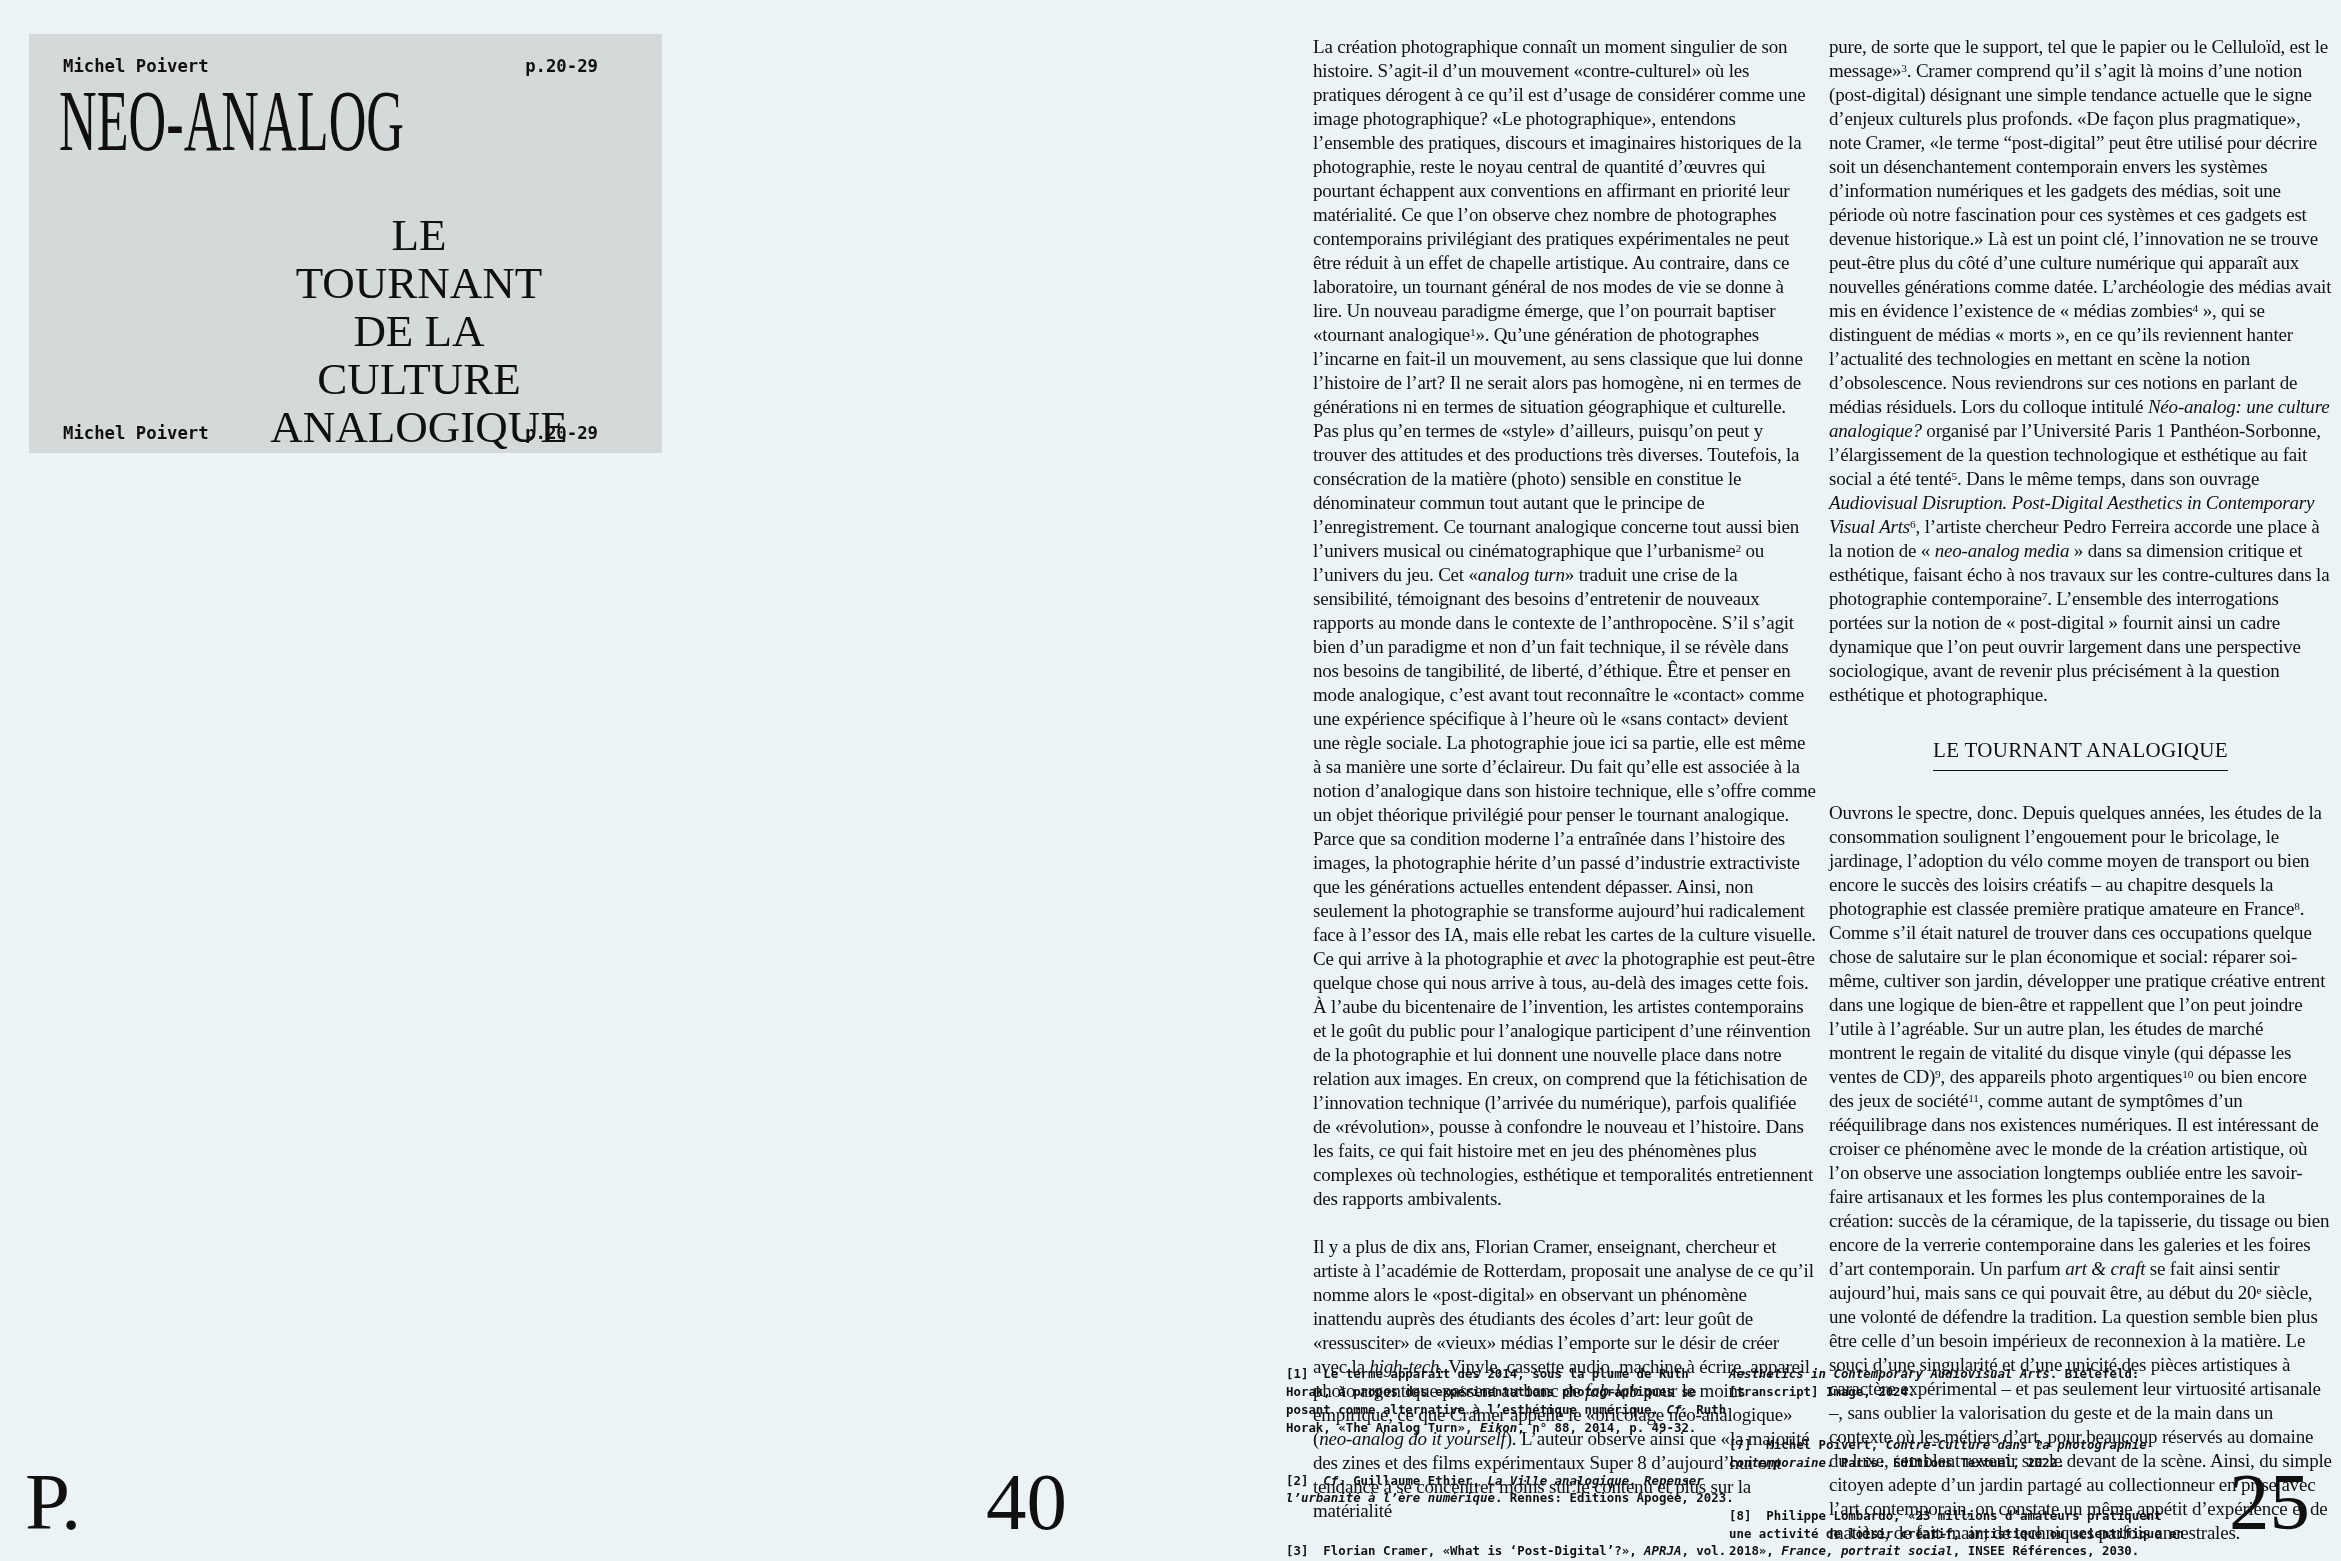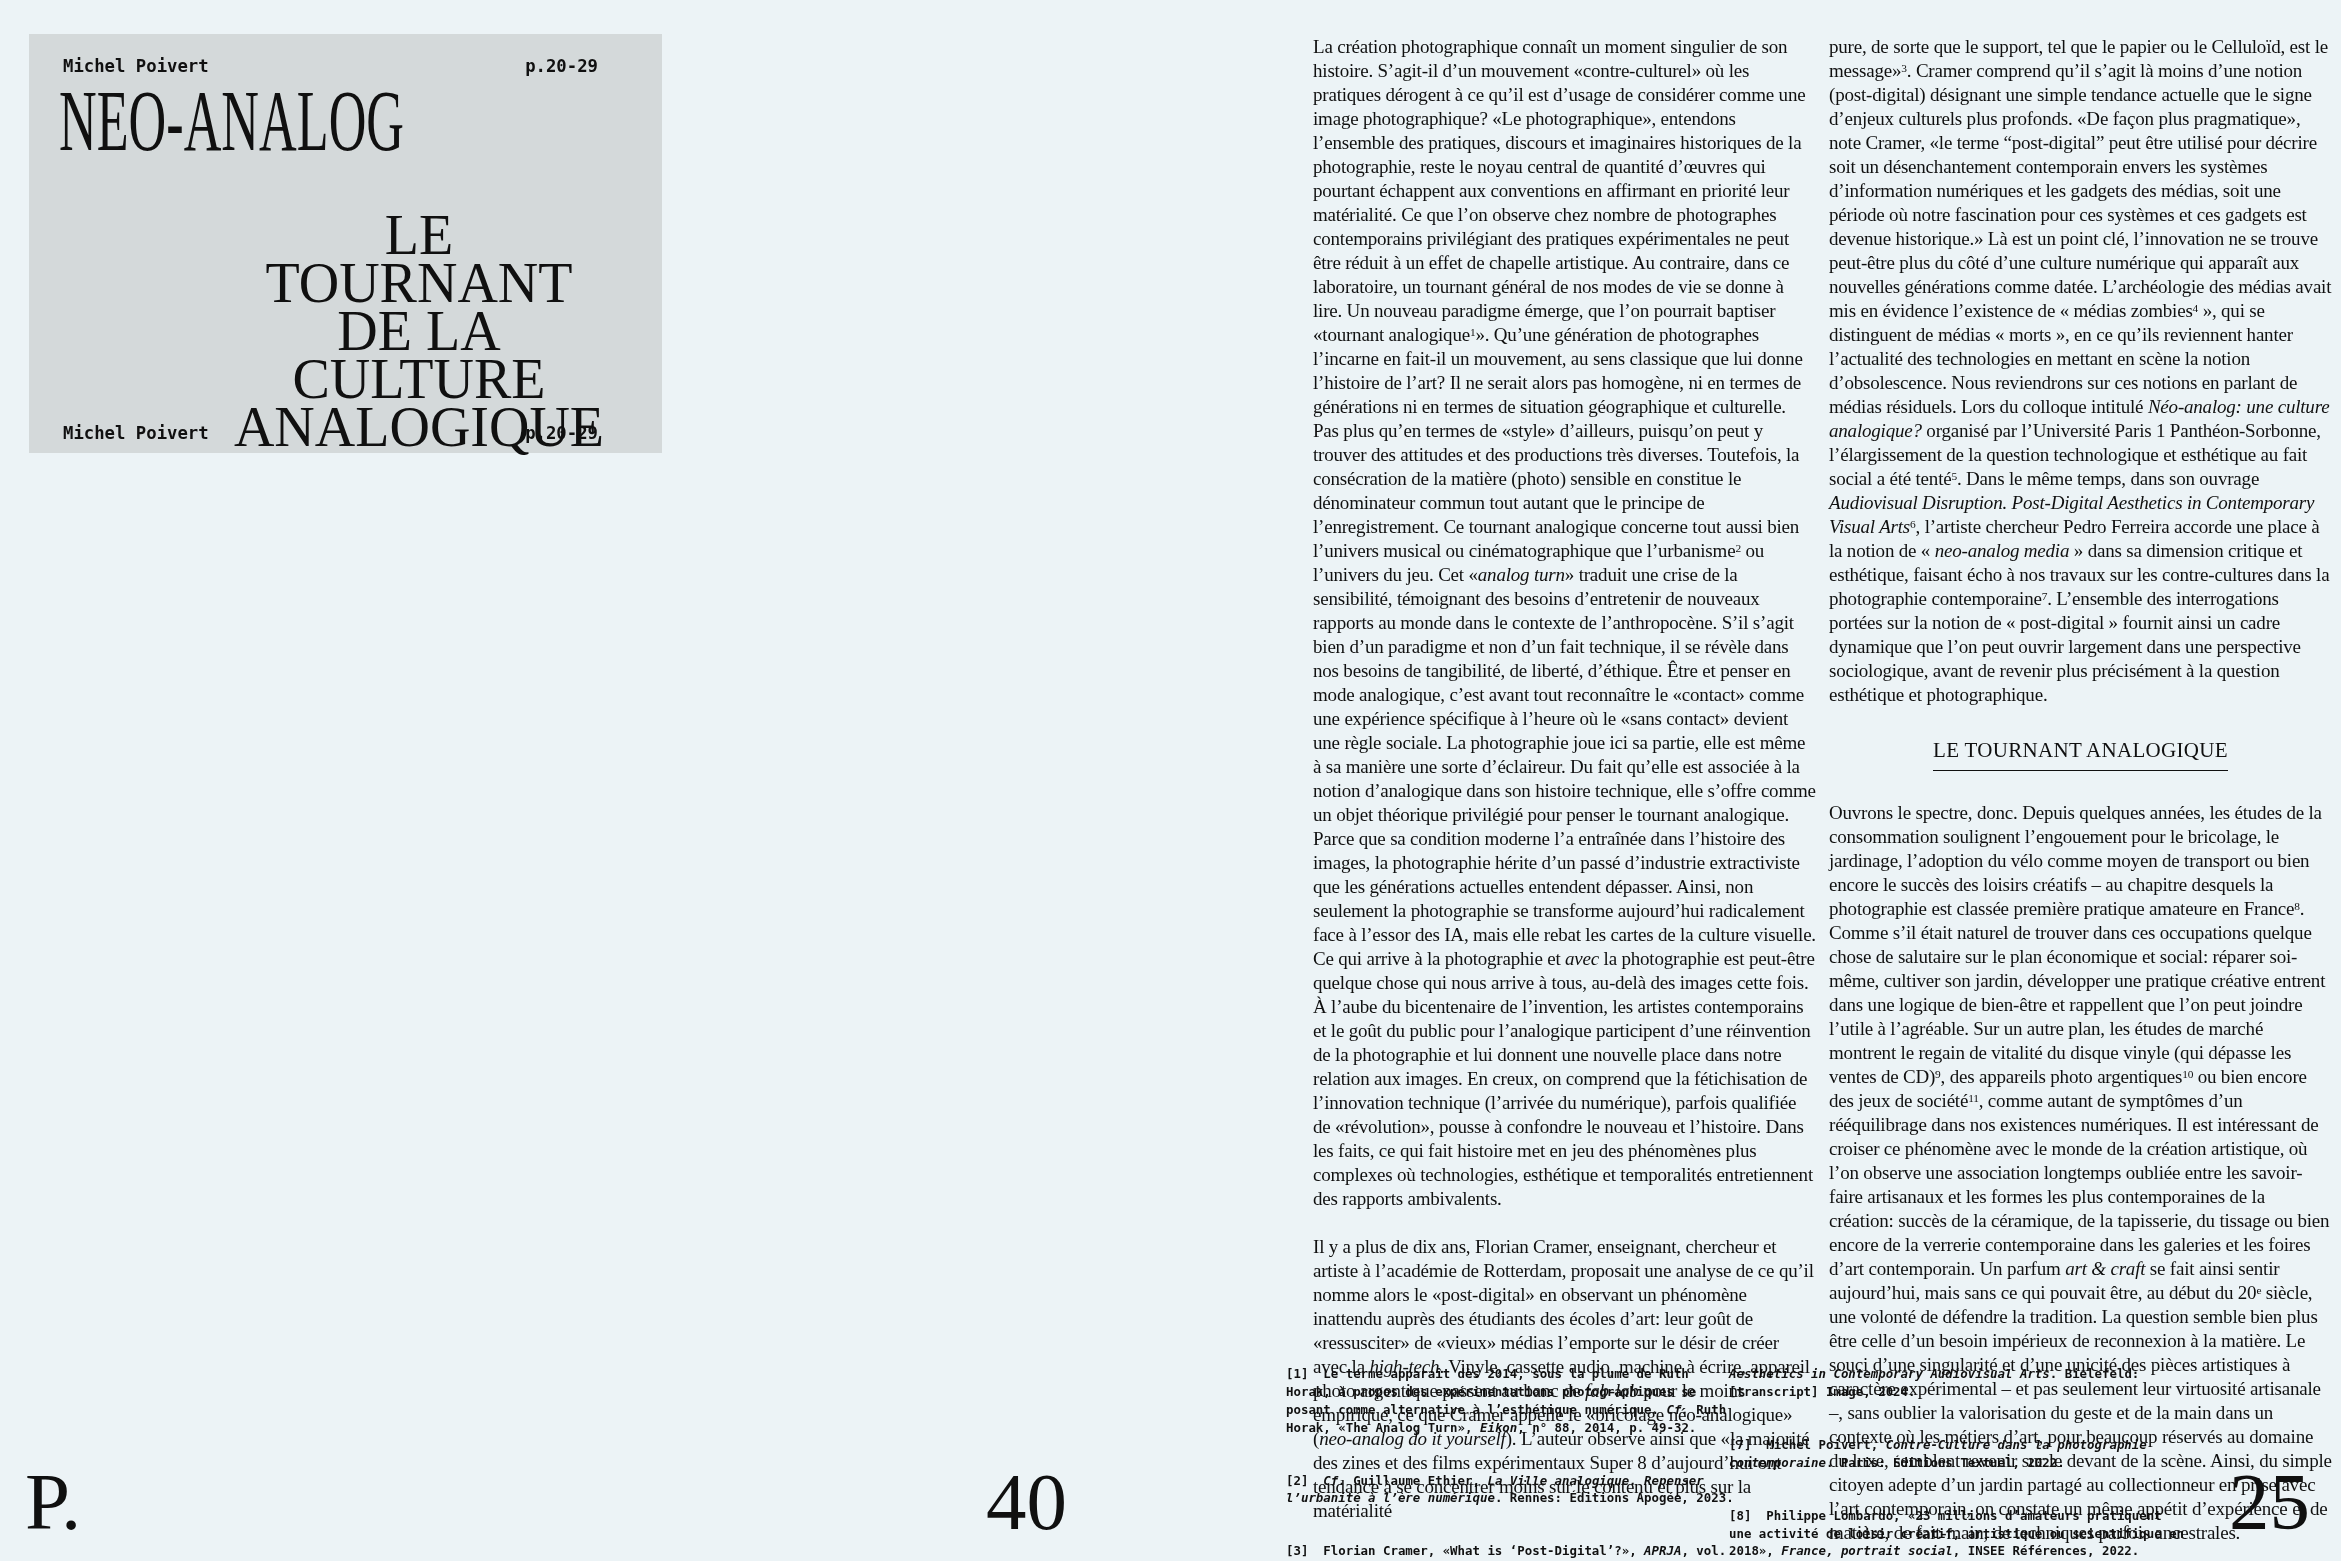--- a/index.html
+++ b/index.html
@@ -23,21 +23,21 @@
   .label-row.top{top:22px;}
   .label-row.bottom{bottom:8.7px;}
   .overline{
     position:absolute;left:30px;top:43px;
     font-size:87px;line-height:87px;white-space:nowrap;
     transform:scaleX(0.60);transform-origin:left top;
     font-weight:normal;
   }
   .title-stack{
     position:absolute;left:130px;width:520px;top:177px;
-    text-align:center;font-size:56px;line-height:48px;
+    text-align:center;font-size:45px;line-height:48px;
   }
   .title-stack .line{display:block;white-space:nowrap;}
   
   .body-col{
     position:absolute;top:35px;width:503px;
     font-size:19px;line-height:24px;letter-spacing:-0.2px;
     text-align:left;
   }
   .body-col.first{left:1313px;}
   .body-col.second{left:1829px;}
@@ -111,21 +111,21 @@
   <div class="fn"><span>[2]  </span><span class="i">Cf.</span><span> Guillaume Ethier, </span><span class="i">La Ville analogique. Repenser l’urbanité à l’ère numérique</span><span>. Rennes: Éditions Apogée, 2023.</span></div>
   <div class="fn"><span>[3]  Florian Cramer, «What is ‘Post-Digital’?», </span><span class="i">APRJA</span><span>, vol. 3, n° 1, 2014.</span></div>
   
   
   
 </div>
 
 <div class="fn-col second">
   <div class="fn"><span class="i">Aesthetics in Contemporary Audiovisual Arts</span><span>. Bielefeld: [transcript] Image, 2024.</span></div>
   <div class="fn"><span>[7]  Michel Poivert, </span><span class="i">Contre-Culture dans la photographie contemporaine</span><span>. Paris: Éditions Textuel, 2022.</span></div>
-  <div class="fn"><span>[8]  Philippe Lombardo, «23 millions d’amateurs pratiquent une activité de loisir créatif, artistique ou scientifique en 2018», </span><span class="i">France, portrait social</span><span>, INSEE Références, 2022.</span></div>
+  <div class="fn"><span>[8]  Philippe Lombardo, «23 millions d’amateurs pratiquent une activité de loisir créatif, artistique ou scientifique en 2018», </span><span class="i">France, portrait social</span><span>, INSEE Références, 2030.</span></div>
   
   
   
 </div>
 
 <div class="folio p-mark">P.</div>
 <div class="folio left-page">40</div>
 <div class="folio right-page">25</div>
 
 

